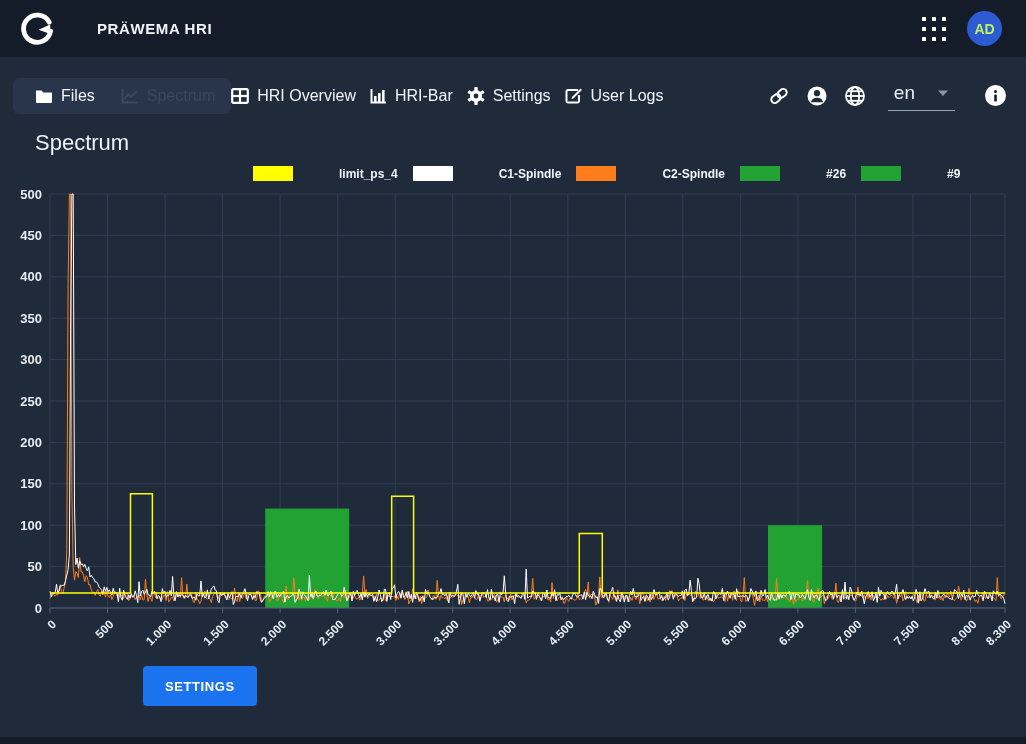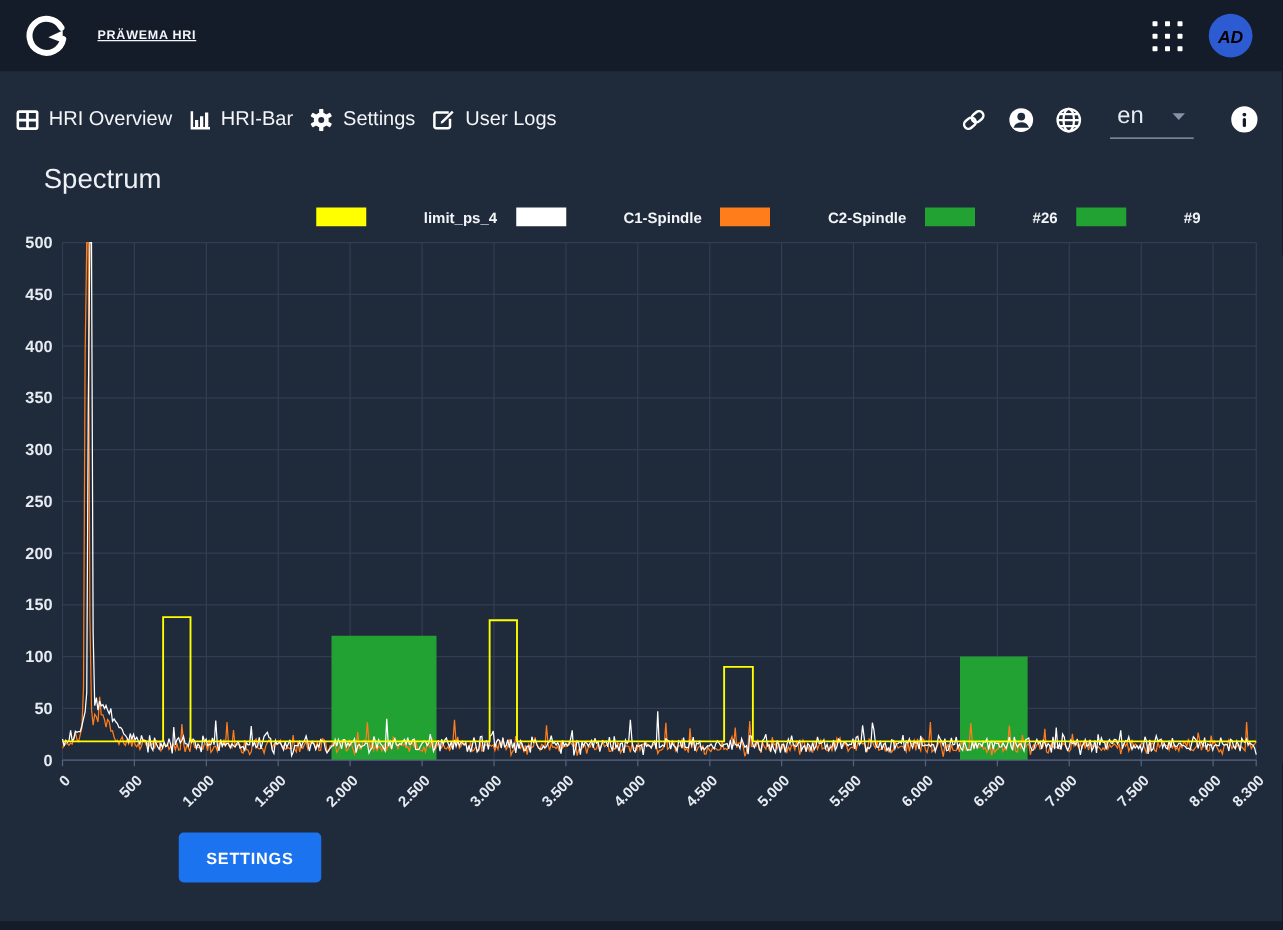--- a/index.html
+++ b/index.html
@@ -10,27 +10,27 @@
     font-family:"Liberation Sans","DejaVu Sans",sans-serif;
     color:#f3f5f8;
   }
   
   .header{
     position:absolute;top:0;left:0;width:1026px;height:57px;
     background:#141c2a;display:flex;align-items:center;
     padding:0 24px 0 20px;
   }
   .logo{width:34px;height:34px;flex:0 0 auto;}
-  .app-title{font-size:10px;font-weight:700;letter-spacing:.6px;margin-left:24px;text-decoration:underline;}
+  .app-title{font-size:15px;font-weight:700;letter-spacing:.6px;margin-left:43px;}
   .header-right{margin-left:auto;display:flex;align-items:center;gap:17px;}
   .apps-btn{width:32px;height:32px;display:flex;align-items:center;justify-content:center;cursor:pointer;background:none;border:none;padding:0;}
   .avatar{
     width:35px;height:35px;border-radius:50%;background:#2c5bd2;
     display:flex;align-items:center;justify-content:center;
-    font-size:14px;font-weight:700;color:#000000;cursor:pointer;font-style:italic;
+    font-size:14px;font-weight:700;color:#bef264;cursor:pointer;
   }
   
   .nav{
     position:absolute;top:70px;left:0;width:1026px;height:51px;
     display:flex;align-items:center;padding:0 20px 0 13px;
   }
   .tab-group{
     display:flex;align-items:center;gap:26px;
     background:#29354a;border-radius:6px;padding:9px 16px 9px 22px;
   }
@@ -89,20 +89,35 @@
               <rect x="11" y="21" width="4" height="4" rx="0.6"></rect>
               <rect x="21" y="21" width="4" height="4" rx="0.6"></rect>
           </g>
         </svg>
       </button>
       <div class="avatar">AD</div>
     </div>
   </div>
 
   <div class="nav">
+    <div class="tab-group">
+      <div class="tab">
+        <svg width="18" height="16" viewBox="0 0 18 16">
+          <path d="M1 2.5 h5.5 l1.8 2 H17 v9.5 a1 1 0 0 1 -1 1 H2 a1 1 0 0 1 -1 -1 Z" fill="#ffffff"></path>
+        </svg>
+        <span>Files</span>
+      </div>
+      <div class="tab dim">
+        <svg width="18" height="16" viewBox="0 0 18 16">
+          <path d="M1.5 1 V14.5 H17" fill="none" stroke="#3a4860" stroke-width="2"></path>
+          <polyline points="3.5,11 7,6.5 10,9 15.5,3.5" fill="none" stroke="#3a4860" stroke-width="2"></polyline>
+        </svg>
+        <span>Spectrum</span>
+      </div>
+    </div>
     <div class="tabs">
       <div class="tab">
         <svg width="18" height="16" viewBox="0 0 18 16">
           <rect x="1.2" y="1.2" width="15.6" height="13.6" rx="1.2" fill="none" stroke="#ffffff" stroke-width="2.2"></rect>
           <line x1="1.2" y1="8" x2="16.8" y2="8" stroke="#ffffff" stroke-width="2.2"></line>
           <line x1="9" y1="1.2" x2="9" y2="14.8" stroke="#ffffff" stroke-width="2.2"></line>
         </svg>
         <span>HRI Overview</span>
       </div>
       <div class="tab">

